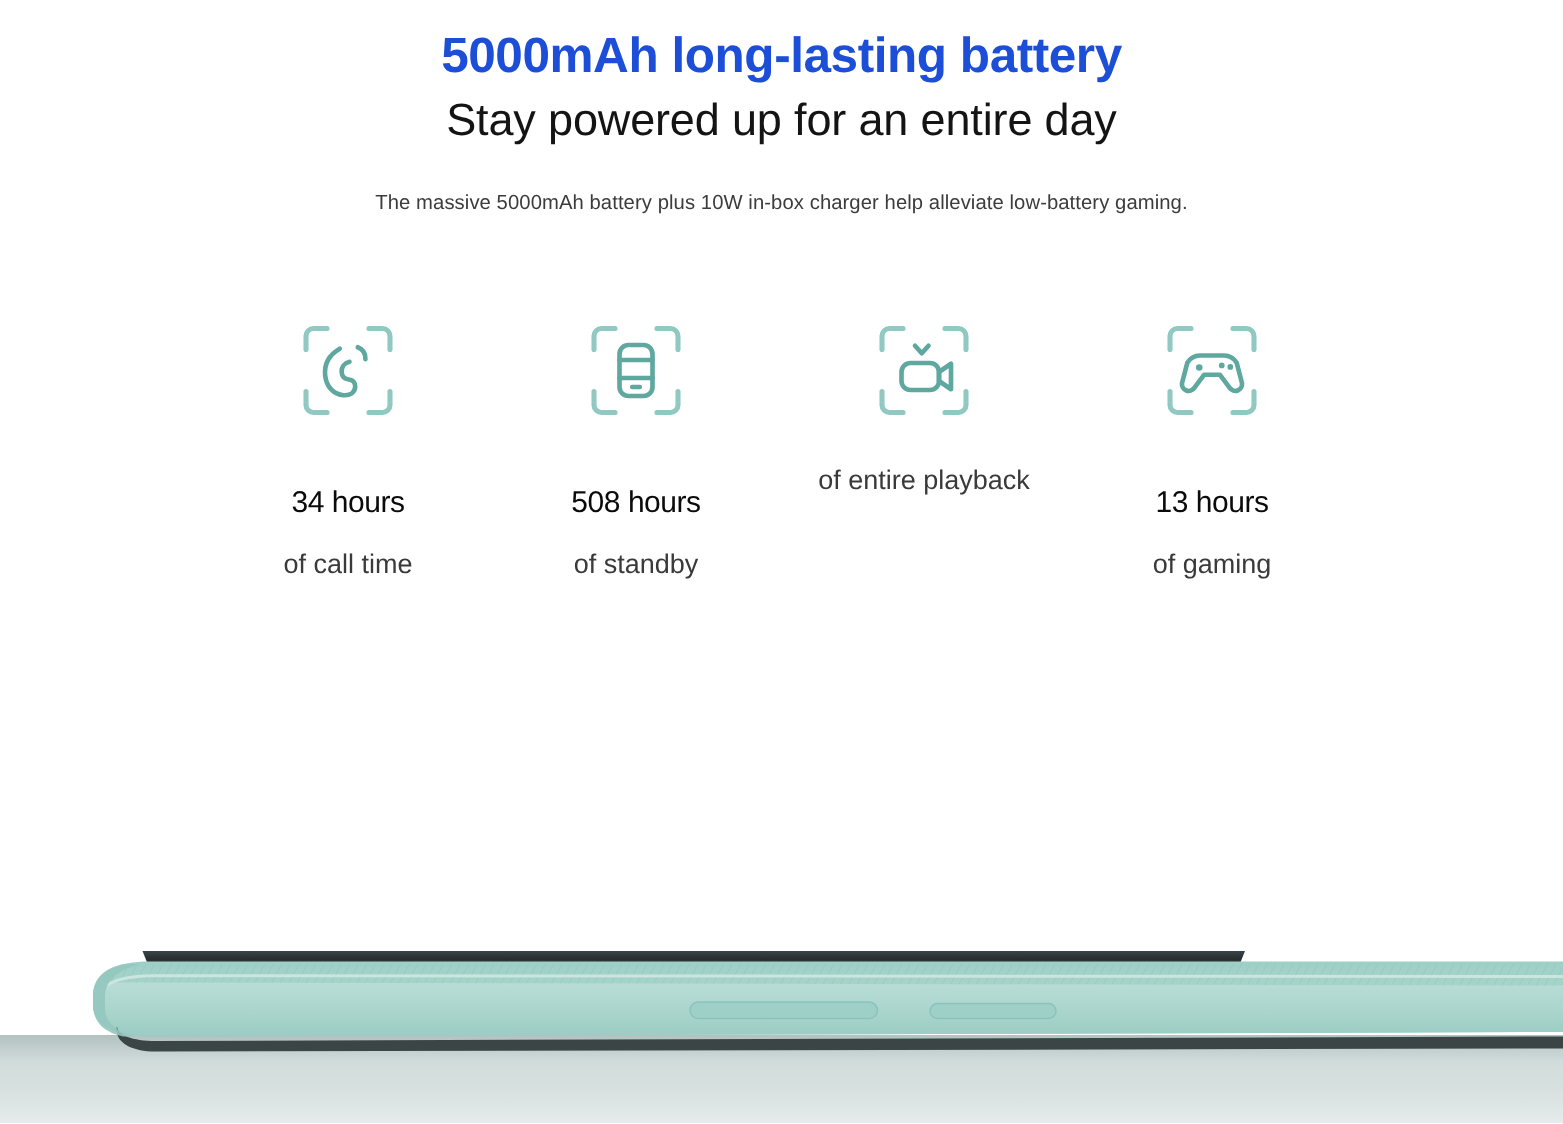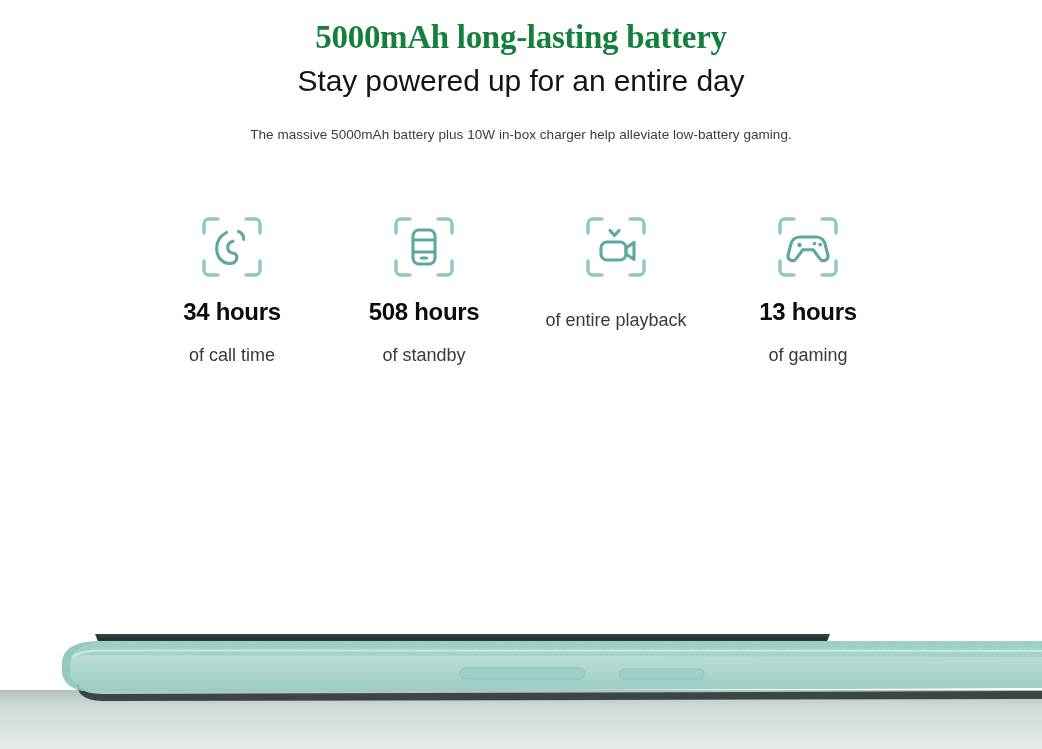--- a/index.html
+++ b/index.html
@@ -26,23 +26,23 @@
     left: 0;
     width: 1042px;
     text-align: center;
   }
   .headline {
     margin: 0;
     padding-top: 16px;
     font-size: 33px;
     font-weight: 700;
     letter-spacing: -0.3px;
-    color: #15803d;
+    color: #1d4ed8;
     line-height: 1.28;
-    font-family: Liberation Serif, serif;
+    font-family: Liberation Sans, sans-serif;
   }
   .subheadline {
     margin: 0;
     padding-top: 4px;
     font-size: 30px;
     font-weight: 400;
     color: #141414;
     letter-spacing: -0.1px;
     line-height: 1.25;
   }
@@ -69,23 +69,23 @@
     width: 192px;
     text-align: center;
   }
   .stat-icon {
     height: 84px;
     display: flex;
     align-items: center;
     justify-content: center;
   }
   .stat-value {
-    margin-top: 11px;
-    font-size: 24px;
-    font-weight: 700;
+    margin-top: 36px;
+    font-size: 20px;
+    font-weight: 400;
     color: #0b0b0b;
     letter-spacing: -0.3px;
     line-height: 1;
   }
   .stat-label {
     margin-top: 22px;
     font-size: 18px;
     font-weight: 400;
     color: #3a3a3a;
     line-height: 1;

